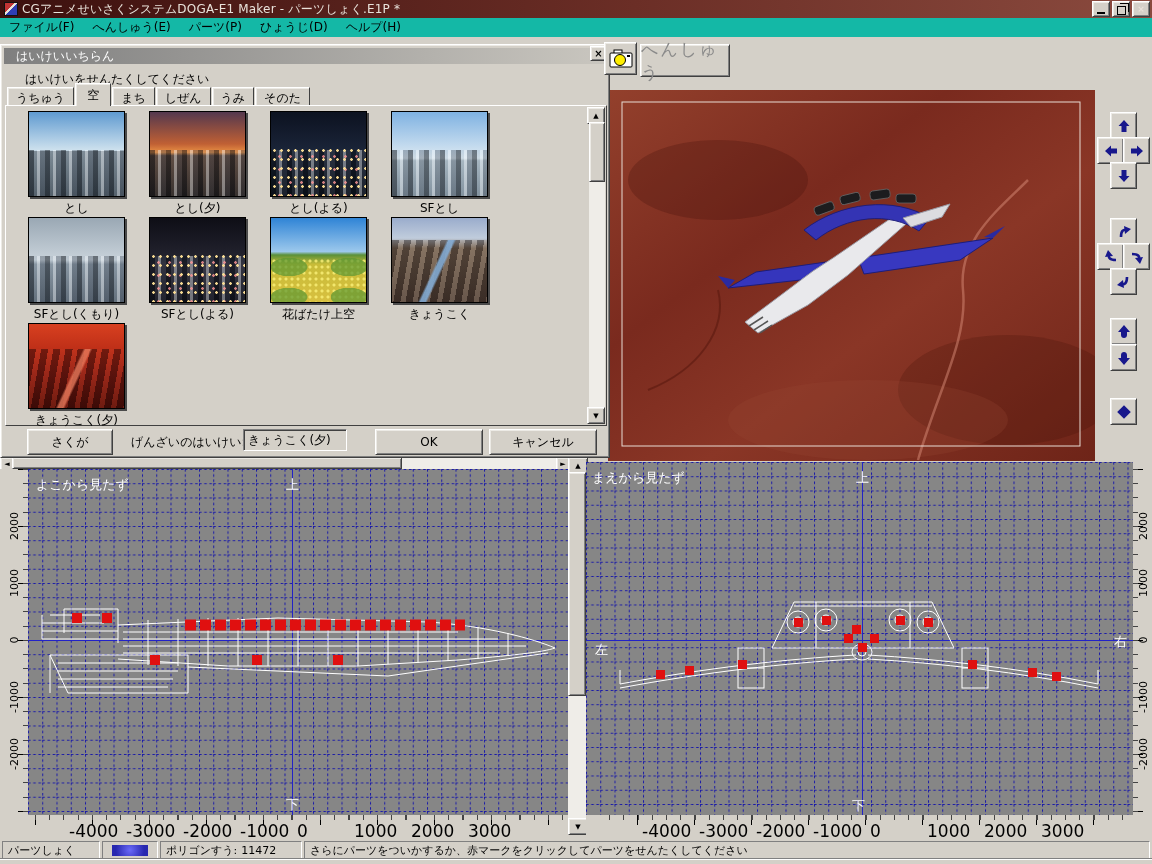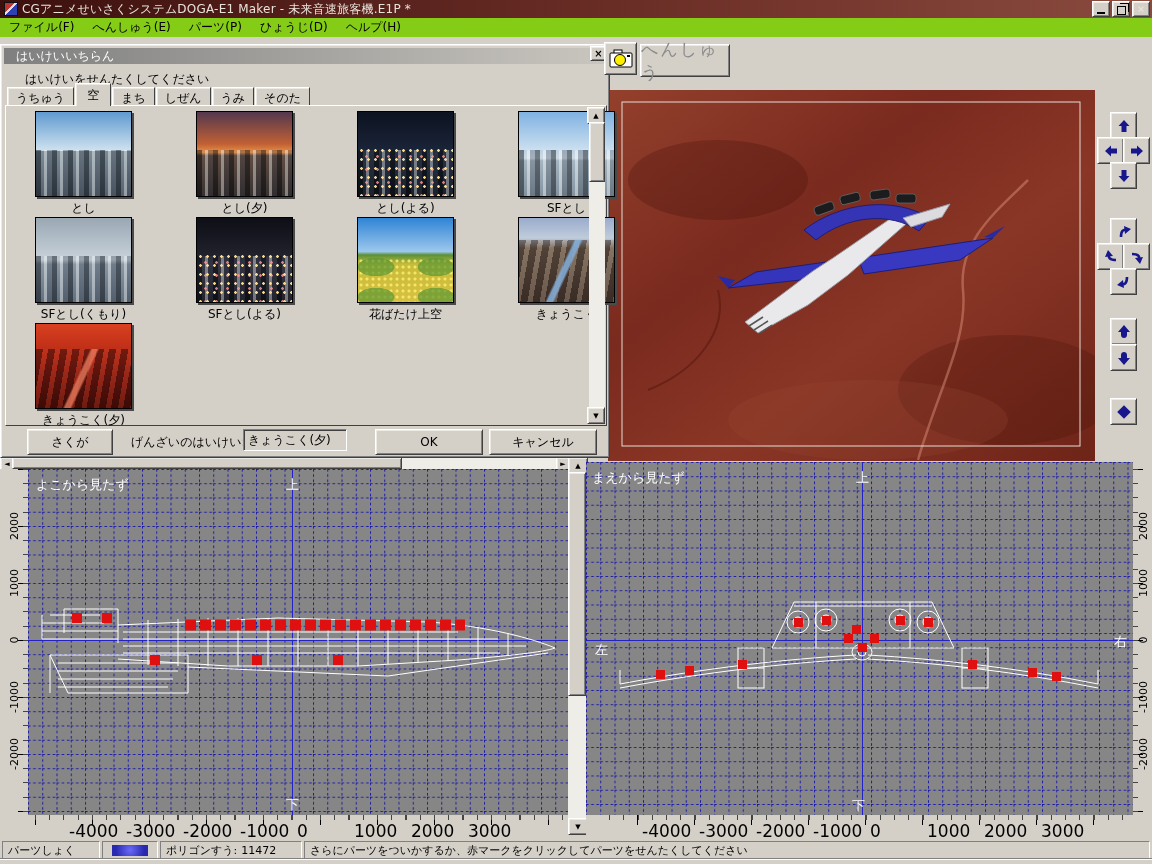--- a/index.html
+++ b/index.html
@@ -19,37 +19,37 @@
   .titlebar{left:0;top:0;width:1152px;height:18px;
     background:linear-gradient(90deg,#3c100e,#6b2e26 55%,#8a4a3e);
     display:flex;align-items:center;padding:0 2px;box-sizing:border-box;color:#e9e2da;}
   .appicon{width:14px;height:14px;margin:0 4px 0 2px;
     background:linear-gradient(135deg,#c23434 0 38%,#e8e4dc 38% 52%,#2f3fb4 52%);
     border:1px solid #111;box-sizing:border-box;}
   .title-text{font-size:12px;letter-spacing:.2px;white-space:nowrap;overflow:hidden;flex:1;}
   .winbtn{width:16px;height:14px;margin-left:2px;font-size:9px;font-weight:bold;line-height:1;}
   .glyph-min{width:8px;height:2px;background:#000;margin-top:7px;}
   .glyph-rest{width:7px;height:7px;border:1px solid #000;box-shadow:2px -2px 0 -0px #d4d0c8,3px -3px 0 0px #000;margin:2px 0 0 0;}
-  .menubar{left:0;top:18px;width:1152px;height:19px;display:flex;align-items:center;background:#84cc16;}
+  .menubar{left:0;top:18px;width:1152px;height:19px;display:flex;align-items:center;background:#14b8a6;}
   .menu-item{padding:2px 9px;white-space:nowrap;}
   
   .dialog{left:0;top:44px;width:608px;height:412px;z-index:30;}
   .dlg-title{position:absolute;left:3px;top:3px;right:3px;height:16px;
     background:linear-gradient(90deg,#7f7f7f,#c9c6bf);color:#fff;display:flex;align-items:center;
     padding-left:12px;box-sizing:border-box;font-size:12px;}
   .dlg-close{position:absolute;right:2px;top:1px;width:15px;height:13px;font-size:10px;font-weight:bold;color:#000;}
   .dlg-instr{position:absolute;left:24px;top:26px;}
   .tabs{position:absolute;left:6px;top:42px;height:18px;display:flex;align-items:flex-end;}
   .tab{border:1px solid #404040;border-bottom:none;border-top-color:#fff;border-left-color:#fff;
        box-shadow:inset 1px 1px 0 #eceae5;background:#d4d0c8;padding:2px 8px 1px;height:14px;margin-right:1px;}
   .tab.active{height:17px;padding:3px 11px 2px;position:relative;top:1px;z-index:2;}
   .dlg-panel{position:absolute;left:4px;top:60px;width:600px;height:319px;
     border:1px solid #404040;border-top-color:#fff;border-left-color:#fff;background:#d4d0c8;}
-  .thumb-grid{position:absolute;left:29px;top:5px;display:grid;
-    grid-template-columns:repeat(4,97px);column-gap:64px;grid-auto-rows:106px;}
+  .thumb-grid{position:absolute;left:22px;top:5px;display:grid;
+    grid-template-columns:repeat(4,97px);column-gap:24px;grid-auto-rows:106px;}
   .thumb{width:97px;}
   .thumb-img{width:95px;height:84px;border:1px solid #000;box-shadow:2px 2px 0 #4a4a4a;position:relative;overflow:hidden;}
   .thumb-img::after{content:"";position:absolute;left:0;right:0;bottom:0;top:45%;
     background:repeating-linear-gradient(90deg,rgba(10,16,24,.5) 0 5px,rgba(120,135,150,.15) 5px 8px,rgba(235,240,245,.45) 8px 11px,rgba(60,70,85,.35) 11px 16px);}
   .thumb-label{text-align:center;margin-top:3px;font-size:12px;white-space:nowrap;}
   .sc-city-day{background:linear-gradient(#5f9ad0,#cfe2ee 46%,#7e8c96 47%,#4e5a64);}
   .sc-city-dusk{background:linear-gradient(#54384e,#c06034 38%,#e89044 48%,#5c4436 52%,#2c221c);}
   .sc-city-cloudy{background:linear-gradient(#b9bfc4,#dadee0 48%,#9aa4aa 50%,#6d767c);}
   .sc-city-night{background:linear-gradient(#0c1220,#1a2438 45%,#1c2434 48%,#0a0e16);}
   .sc-city-night::before,.sc-sf-night::before{content:"";position:absolute;inset:40% 0 0 0;z-index:1;
@@ -92,21 +92,21 @@
     display:flex;align-items:center;padding:8px 5px;font-size:11px;white-space:nowrap;overflow:hidden;}
   .status-strip{left:0;top:858px;width:1152px;height:6px;border-top:1px solid #808080;box-shadow:inset 0 1px 0 #fff;}
 </style>
 </head>
 <body>
 
 <div id="app">
 
   <div class="abs titlebar">
     <div class="appicon"></div>
-    <div class="title-text">CGアニメせいさくシステムDOGA-E1 Maker - 未来音速旅客機.E1P *</div>
+    <div class="title-text">CGアニメせいさくシステムDOGA-E1 Maker - パーツしょく.E1P *</div>
     <div class="btn winbtn">
         <div class="glyph-min"></div>
       </div>
     <div class="btn winbtn">
         <div class="glyph-rest"></div>
       </div>
     <div class="btn winbtn">
         <span>×</span>
       </div>
   </div>

